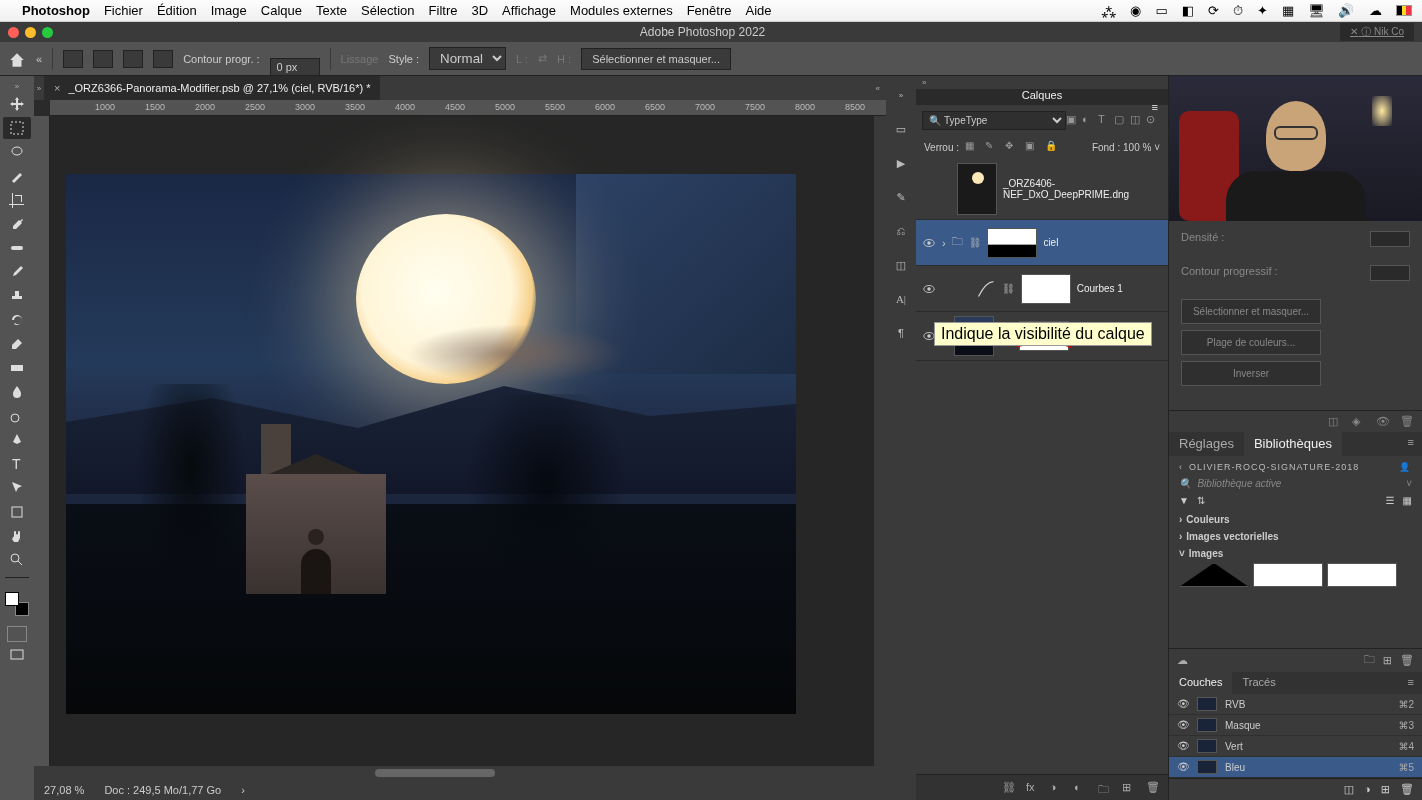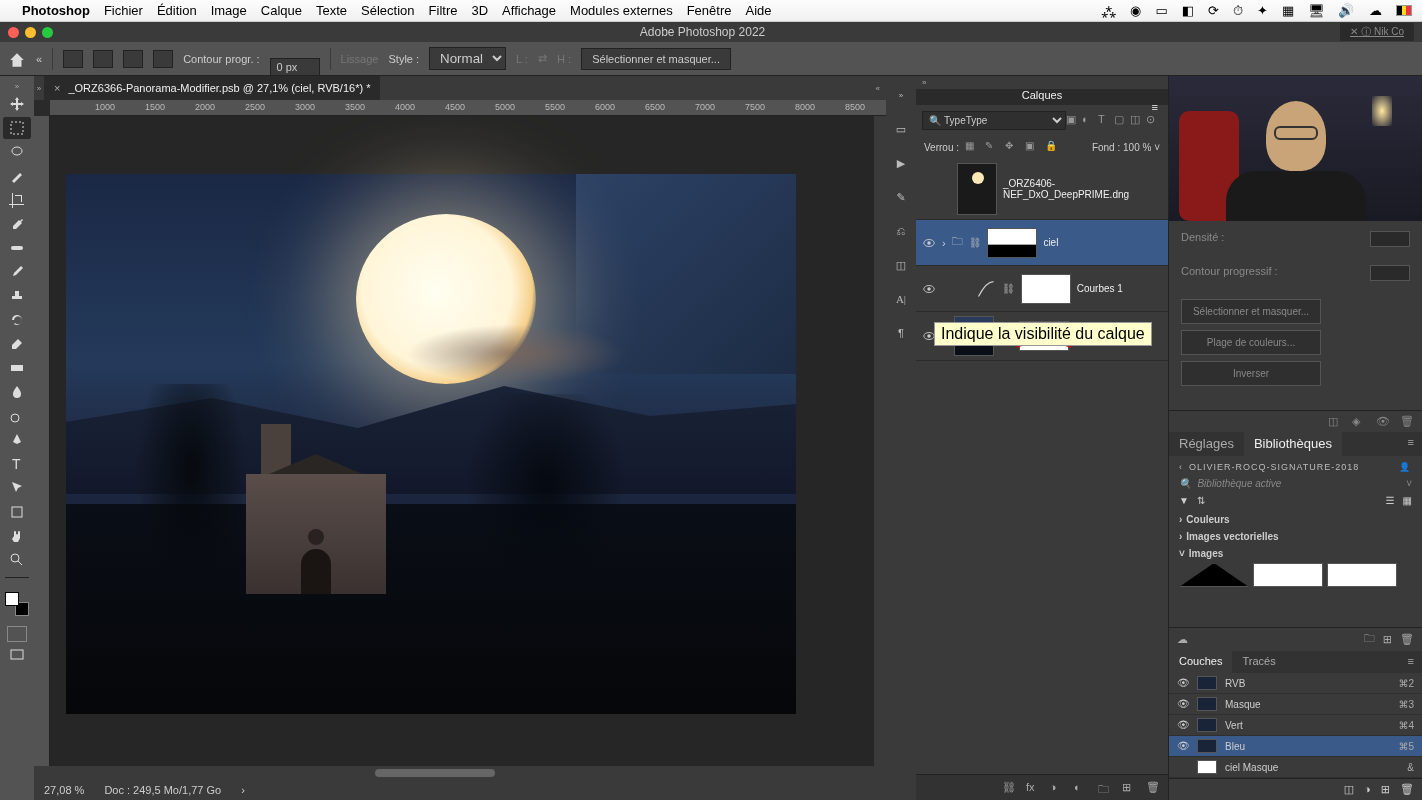--- a/index.html
+++ b/index.html
@@ -611,26 +611,20 @@
             <div class="ch-thumb"></div>
           <span class="ch-name">Vert</span>
             <span class="sc">⌘4</span>
         </div>
         <div class="ch-row selected">
           <span class="vis">👁</span>
             <div class="ch-thumb"></div>
           <span class="ch-name">Bleu</span>
             <span class="sc">⌘5</span>
         </div>
-        <div class="ch-row">
-          <span class="vis"></span>
-            <div class="ch-thumb" style="background:#fff;"></div>
-          <span class="ch-name">ciel Masque</span>
-            <span class="sc">&amp;</span>
-        </div>
       </div>
       <div class="ch-bottom">
         <span>◫</span>
         <span>◑</span>
         <span>⊞</span>
         <span>🗑</span>
       </div>
     </div>
   </div>
 

